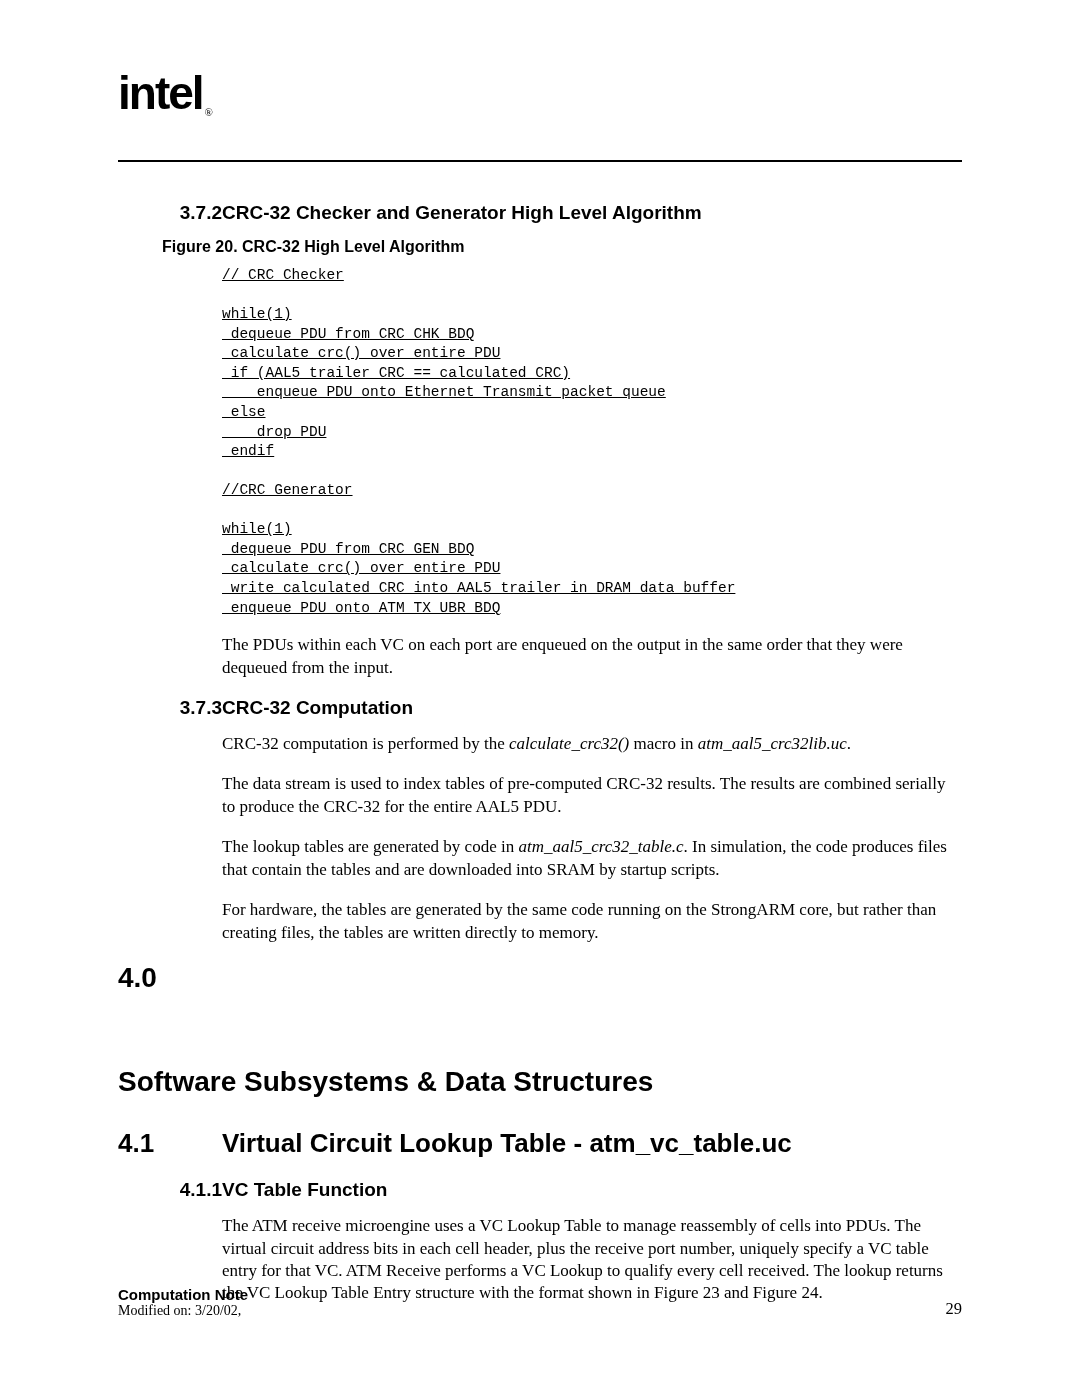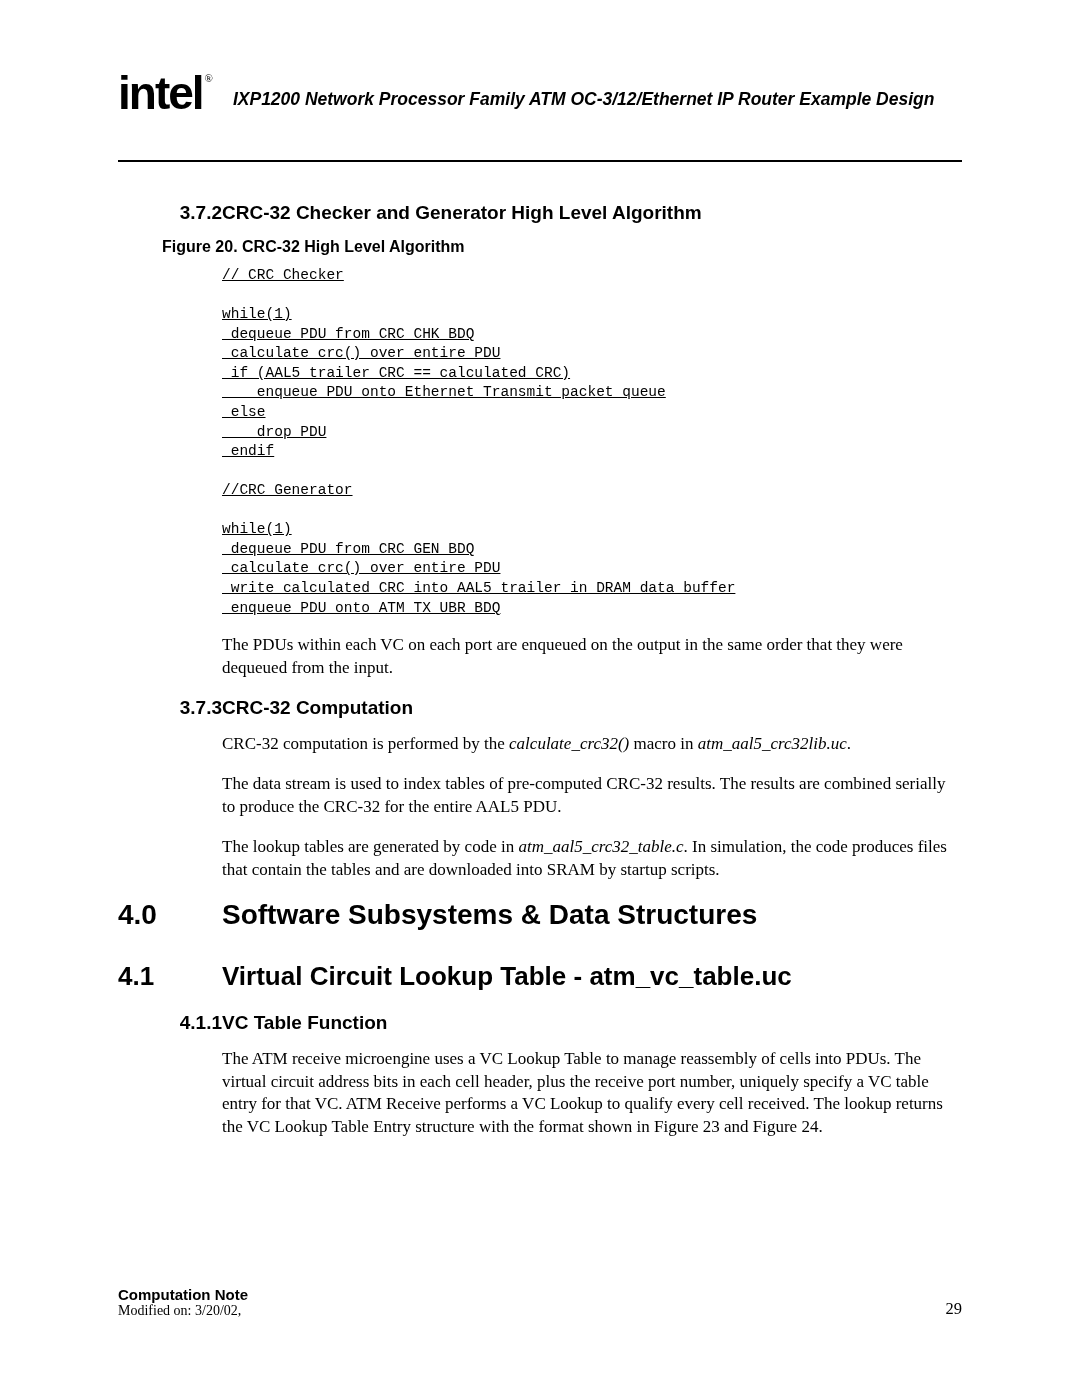--- a/index.html
+++ b/index.html
@@ -17,21 +17,21 @@
     width: 1080px;
     height: 1397px;
     box-sizing: border-box;
     padding: 70px 118px 60px 118px;
   }
   .header-row {
     display: flex;
     align-items: flex-end;
     margin-bottom: 44px;
   }
-  .logo-wrap { display:flex; align-items:flex-start; }
+  .logo-wrap { display:flex; align-items:flex-end; }
   .logo {
     font-family: Arial, Helvetica, sans-serif;
     font-weight: 900;
     font-size: 46px;
     letter-spacing: -2px;
     line-height: 1;
     margin-right: 2px;
   }
   .reg {
     font-size: 11px;
@@ -62,21 +62,21 @@
     font-family: Arial, Helvetica, sans-serif;
     font-weight: bold;
   }
   .sec-title {
     font-family: Liberation Sans, sans-serif;
     font-weight: bold;
   }
   .h1 .sec-num, .h1 .sec-title { font-size: 28px; }
   .h2 .sec-num, .h2 .sec-title { font-size: 26px; }
   .h3 .sec-num, .h3 .sec-title { font-size: 19px; }
-  .h1 { margin-bottom: 30px; }
+  .h1 { margin-bottom: 30px; flex-direction: column; }
   .h2 { margin-top: 10px; margin-bottom: 20px; }
   .h3 { margin-top: 10px; margin-bottom: 14px; text-align: right; }
   .fig-caption {
     font-family: Arial, Helvetica, sans-serif;
     font-weight: bold;
     font-size: 16px;
     margin-left: 44px;
     margin-top: 12px;
     margin-bottom: 10px;
   }
@@ -118,21 +118,20 @@
 </head>
 <body>
 
 <div class="page">
 
   <div class="header-row">
     <div class="logo-wrap">
       <span class="logo">intel</span>
       <span class="reg">®</span>
     </div>
-    <span class="doc-title">IXP1200 Network Processor Family ATM OC-3/12/Ethernet IP Router Example Design</span>
   </div>
   <hr class="rule">
 
   <div class="sec h3">
     <div class="sec-num">3.7.2</div>
     <div class="sec-title">CRC-32 Checker and Generator High Level Algorithm</div>
   </div>
   <div class="fig-caption">Figure 20. CRC-32 High Level Algorithm</div>
   <pre class="code">// CRC Checker
 
@@ -158,20 +157,21 @@
     <div class="sec-num">3.7.3</div>
     <div class="sec-title">CRC-32 Computation</div>
   </div>
   <p class="body-text">
     <span>CRC-32 computation is performed by the </span><span class="ital">calculate_crc32()</span><span> macro in </span><span class="ital">atm_aal5_crc32lib.uc</span><span>.</span>
   </p>
   <p class="body-text">The data stream is used to index tables of pre-computed CRC-32 results. The results are combined serially to produce the CRC-32 for the entire AAL5 PDU.</p>
   <p class="body-text">
     <span>The lookup tables are generated by code in </span><span class="ital">atm_aal5_crc32_table.c</span><span>. In simulation, the code produces files that contain the tables and are downloaded into SRAM by startup scripts.</span>
   </p>
+  <p class="body-text">For hardware, the tables are generated by the same code running on the StrongARM core, but rather than creating files, the tables are written directly to memory.</p>
 
   <div class="sec h1">
     <div class="sec-num">4.0</div>
     <div class="sec-title">Software Subsystems &amp; Data Structures</div>
   </div>
 
   <div class="sec h2">
     <div class="sec-num">4.1</div>
     <div class="sec-title">Virtual Circuit Lookup Table - atm_vc_table.uc</div>
   </div>

